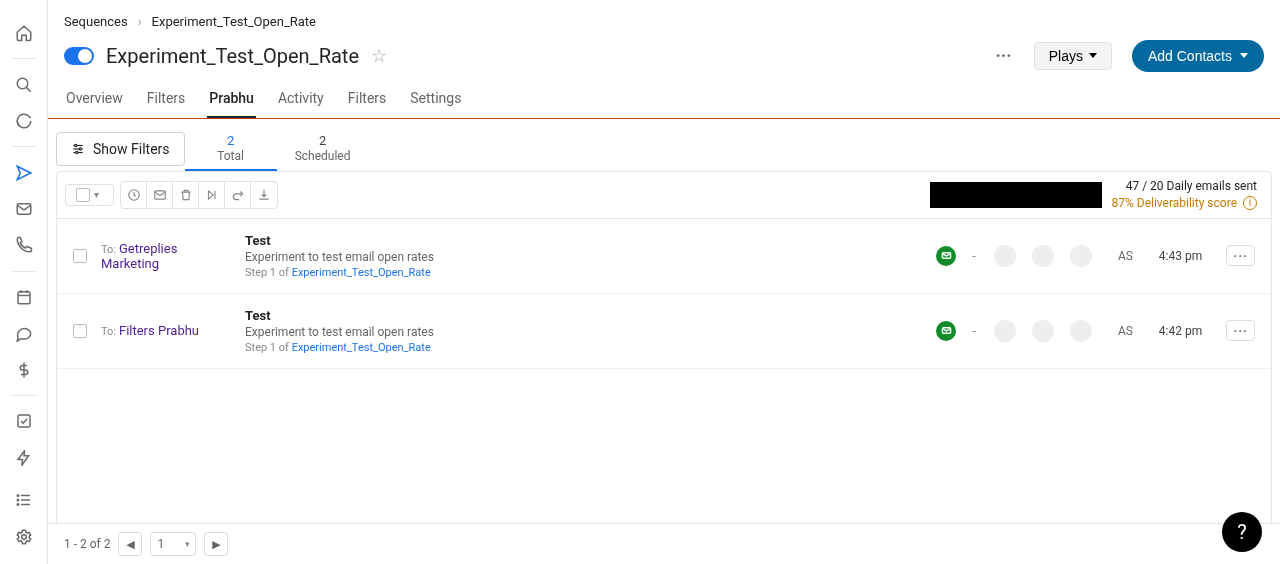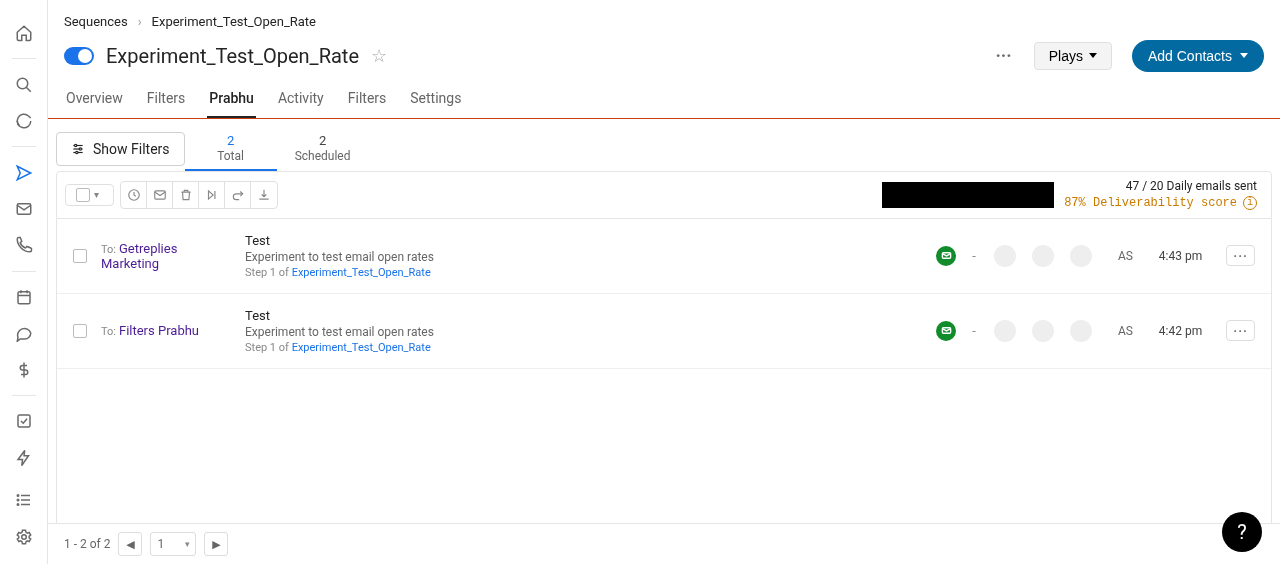--- a/index.html
+++ b/index.html
@@ -51,32 +51,32 @@
 .chk-all { width: 14px; height: 14px; border: 1px solid #bbb; border-radius: 2px; margin: 0 4px 0 6px; }
 .chk-caret { font-size:10px; color:#888; padding-right:10px; cursor:pointer; }
 .tool-group { display: flex; border: 1px solid #e0e0e0; border-radius: 4px; overflow:hidden; margin-left:6px; }
 .tool-btn { width: 26px; height: 26px; display: flex; align-items: center; justify-content: center; color: #888; cursor: pointer; border-right:1px solid #e0e0e0; }
 .tool-btn:last-child { border-right:none; }
 .toolbar-spacer { flex: 1; }
 .search-box { border: 1px solid #d0d0d0; border-radius: 4px; display: flex; align-items: center; padding: 5px 10px; width: 208px; gap: 8px; background:#fff; }
 .search-box input { border: none; outline: none; font-size: 13px; flex: 1; background:transparent; }
 .black-box { width: 172px; height: 26px; background: #000; margin: 0 10px; }
 .stats-box { text-align: right; font-size: 12px; line-height: 1.4; padding-right:6px; }
-.stats-box .line2 { color: #c97a00; display:flex; align-items:center; justify-content:flex-end; gap:6px;font-family:Liberation Mono, monospace; }
+.stats-box .line2 { color: #c97a00; display:flex; align-items:center; justify-content:flex-end; gap:6px; }
 .info-circle { display:inline-flex; width:14px; height:14px; border:1.5px solid #c97a00; border-radius:50%; align-items:center; justify-content:center; font-size:10px; color:#c97a00; }
 
 
 .email-list { border-left:1px solid #e5e5e5; border-right:1px solid #e5e5e5; border-bottom:1px solid #e5e5e5; min-height:320px; }
 .email-row { display: flex; align-items: center; padding: 14px 16px; border-bottom: 1px solid #eee; gap: 14px; }
 .row-chk { width: 14px; height: 14px; border: 1px solid #bbb; border-radius: 2px; flex-shrink:0; }
 .to-block { width: 130px; font-size: 12px; }
 .to-label { color: #888; font-size: 11px; text-align: right; }
 .recipient { color: #4c1d95; font-size: 13px; }
 .content-block { flex: 1; }
-.subject { font-weight: 400; font-size: 13px; }
+.subject { font-weight: 700; font-size: 13px; }
 .preview { color: #666; font-size: 12px; margin: 2px 0; }
 .step-line { font-size: 11px; color: #888; }
 .step-link { color: #1a73e8; }
 .status-circle { width: 20px; height: 20px; border-radius: 50%; background: #128c2a; color:#fff; display:flex; align-items:center; justify-content:center; }
 .dash { color:#888; margin:0 2px; }
 .grey-circle { width: 22px; height: 22px; border-radius: 50%; background: #eee; margin-left: 2px; }
 .owner-badge { font-size: 12px; color: #666; margin: 0 12px; }
 .time { font-size: 12px; color: #444; }
 .row-more { border: 1px solid #ddd; border-radius: 4px; padding: 2px 6px; color:#777; cursor:pointer; margin-left:10px; font-weight:bold; letter-spacing:1px; font-size:13px;}
 

